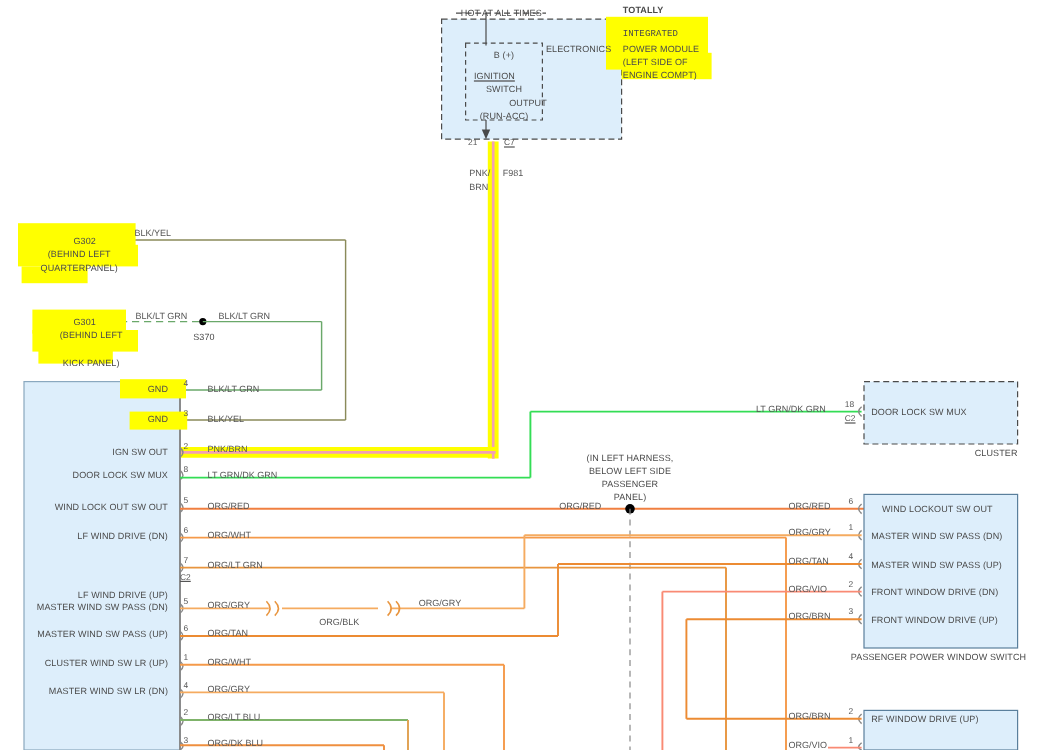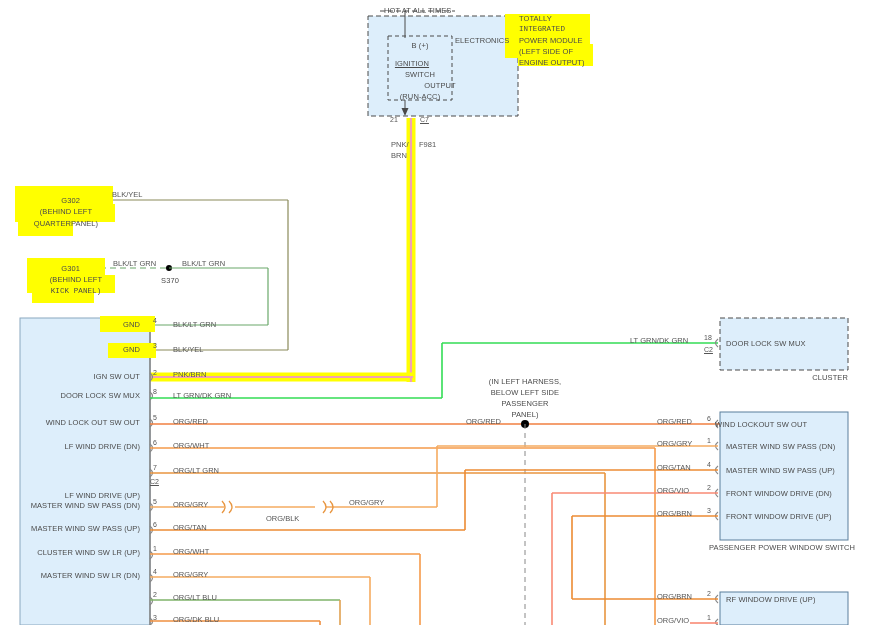--- a/index.html
+++ b/index.html
@@ -158,40 +158,40 @@
 
   <div class="lbl" style="left:384px;top:6px;">HOT AT ALL TIMES</div>
   <div class="lbl" style="left:455px;top:36px;">ELECTRONICS</div>
 
   <div class="lbl ctr" style="left:388px;top:41px;width:64px;">B (+)</div>
   <div class="lbl ctr" style="left:380px;top:59px;width:64px;text-decoration:underline;">IGNITION</div>
   <div class="lbl ctr" style="left:388px;top:70px;width:64px;">SWITCH</div>
   <div class="lbl ctr" style="left:408px;top:81px;width:64px;">OUTPUT</div>
   <div class="lbl ctr" style="left:388px;top:92px;width:64px;">(RUN-ACC)</div>
 
-  <div class="lbl" style="left:519px;top:14px;">TOTALLY</div>
+  <div class="lbl" style="left:519px;top:4px;font-weight:bold;">TOTALLY</div>
   <div class="lbl" style="left:519px;top:25px;font-family:Liberation Mono, monospace;">INTEGRATED</div>
   <div class="lbl" style="left:519px;top:36px;">POWER MODULE</div>
   <div class="lbl" style="left:519px;top:47px;">(LEFT SIDE OF</div>
-  <div class="lbl" style="left:519px;top:58px;">ENGINE OUTPUT)</div>
+  <div class="lbl" style="left:519px;top:58px;">ENGINE COMPT)</div>
 
   <div class="pin" style="left:390px;top:116px;">21</div>
   <div class="conn" style="left:420px;top:116px;">C7</div>
   <div class="wname" style="left:391px;top:140px;">PNK/</div>
   <div class="wname" style="left:391px;top:151px;">BRN</div>
   <div class="wname" style="left:419px;top:140px;">F981</div>
 
   <div class="lbl rt" style="left:20px;top:196px;width:60px;">G302</div>
   <div class="lbl ctr" style="left:16px;top:207px;width:100px;">(BEHIND LEFT</div>
   <div class="lbl ctr" style="left:16px;top:219px;width:100px;">QUARTERPANEL)</div>
   <div class="wname" style="left:112px;top:190px;">BLK/YEL</div>
 
   <div class="lbl rt" style="left:20px;top:264px;width:60px;">G301</div>
   <div class="lbl ctr" style="left:26px;top:275px;width:100px;">(BEHIND LEFT</div>
-  <div class="lbl ctr" style="left:26px;top:287px;width:100px;font-family:Liberation Mono, monospace;">KICK PANEL)</div>
+  <div class="lbl ctr" style="left:26px;top:298px;width:100px;">KICK PANEL)</div>
   <div class="wname" style="left:113px;top:259px;">BLK/LT GRN</div>
   <div class="lbl ctr" style="left:145px;top:276px;width:50px;">S370</div>
   <div class="wname" style="left:182px;top:259px;">BLK/LT GRN</div>
 
   <div class="lbl rt" style="left:30px;top:320px;width:110px;">GND</div>
   <div class="pin" style="left:153px;top:317px;">4</div>
   <div class="wname" style="left:173px;top:320px;">BLK/LT GRN</div>
 
   <div class="lbl rt" style="left:30px;top:345px;width:110px;">GND</div>
   <div class="pin" style="left:153px;top:342px;">3</div>
@@ -251,21 +251,21 @@
   <div class="wname" style="left:466px;top:417px;">ORG/RED</div>
 
   <div class="wname" style="left:630px;top:336px;">LT GRN/DK GRN</div>
   <div class="pin" style="left:704px;top:334px;">18</div>
   <div class="conn" style="left:704px;top:346px;">C2</div>
   <div class="lbl" style="left:726px;top:339px;">DOOR LOCK SW MUX</div>
   <div class="lbl rt" style="left:748px;top:373px;width:100px;">CLUSTER</div>
 
   <div class="wname" style="left:657px;top:417px;">ORG/RED</div>
   <div class="pin" style="left:707px;top:415px;">6</div>
-  <div class="lbl" style="left:715px;top:420px;">WIND LOCKOUT SW OUT</div>
+  <div class="lbl" style="left:735px;top:420px;">WIND LOCKOUT SW OUT</div>
 
   <div class="wname" style="left:657px;top:439px;">ORG/GRY</div>
   <div class="pin" style="left:707px;top:437px;">1</div>
   <div class="lbl" style="left:726px;top:442px;">MASTER WIND SW PASS (DN)</div>
 
   <div class="wname" style="left:657px;top:463px;">ORG/TAN</div>
   <div class="pin" style="left:707px;top:461px;">4</div>
   <div class="lbl" style="left:726px;top:466px;">MASTER WIND SW PASS (UP)</div>
 
   <div class="wname" style="left:657px;top:486px;">ORG/VIO</div>

